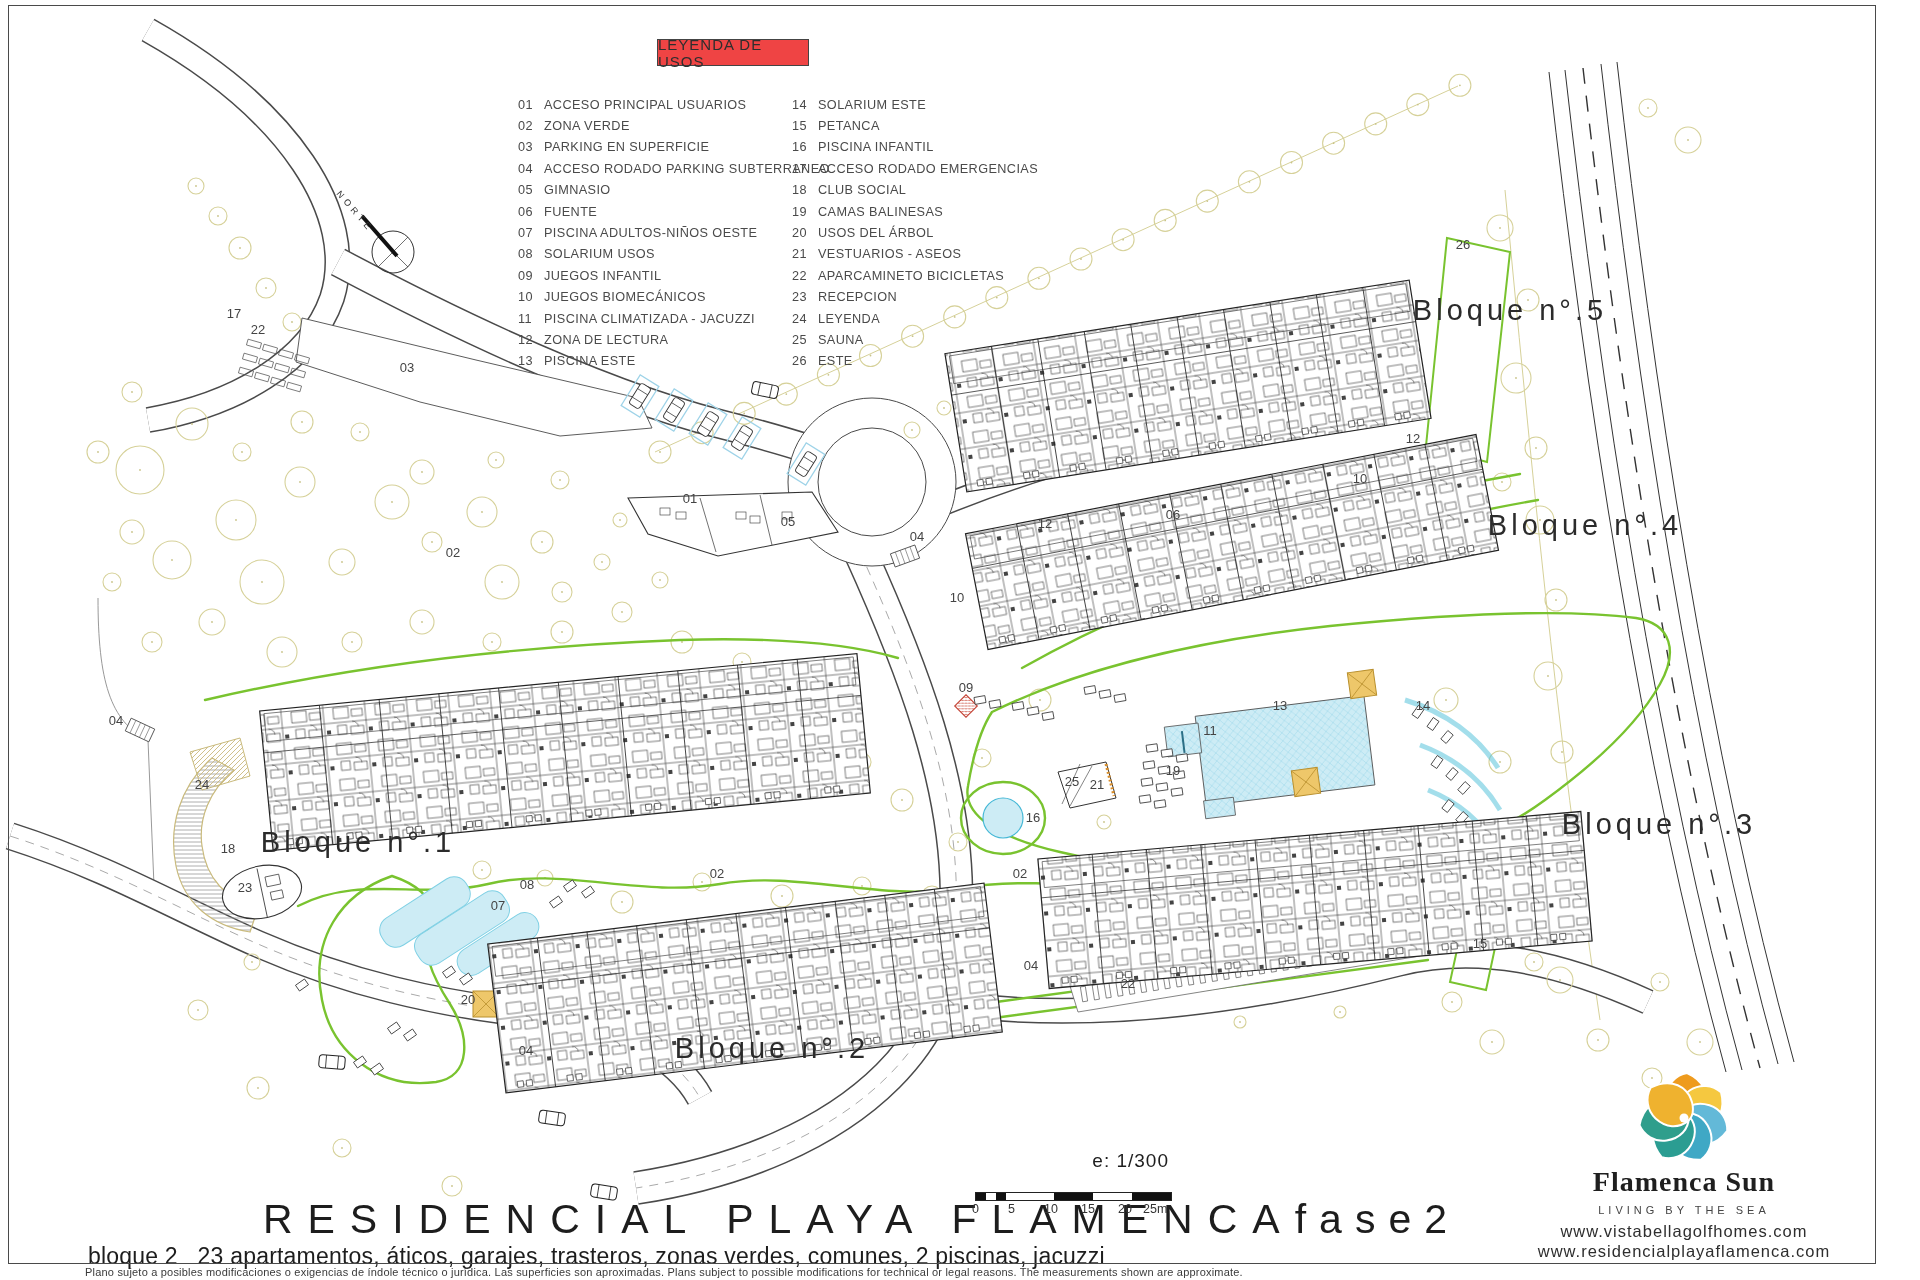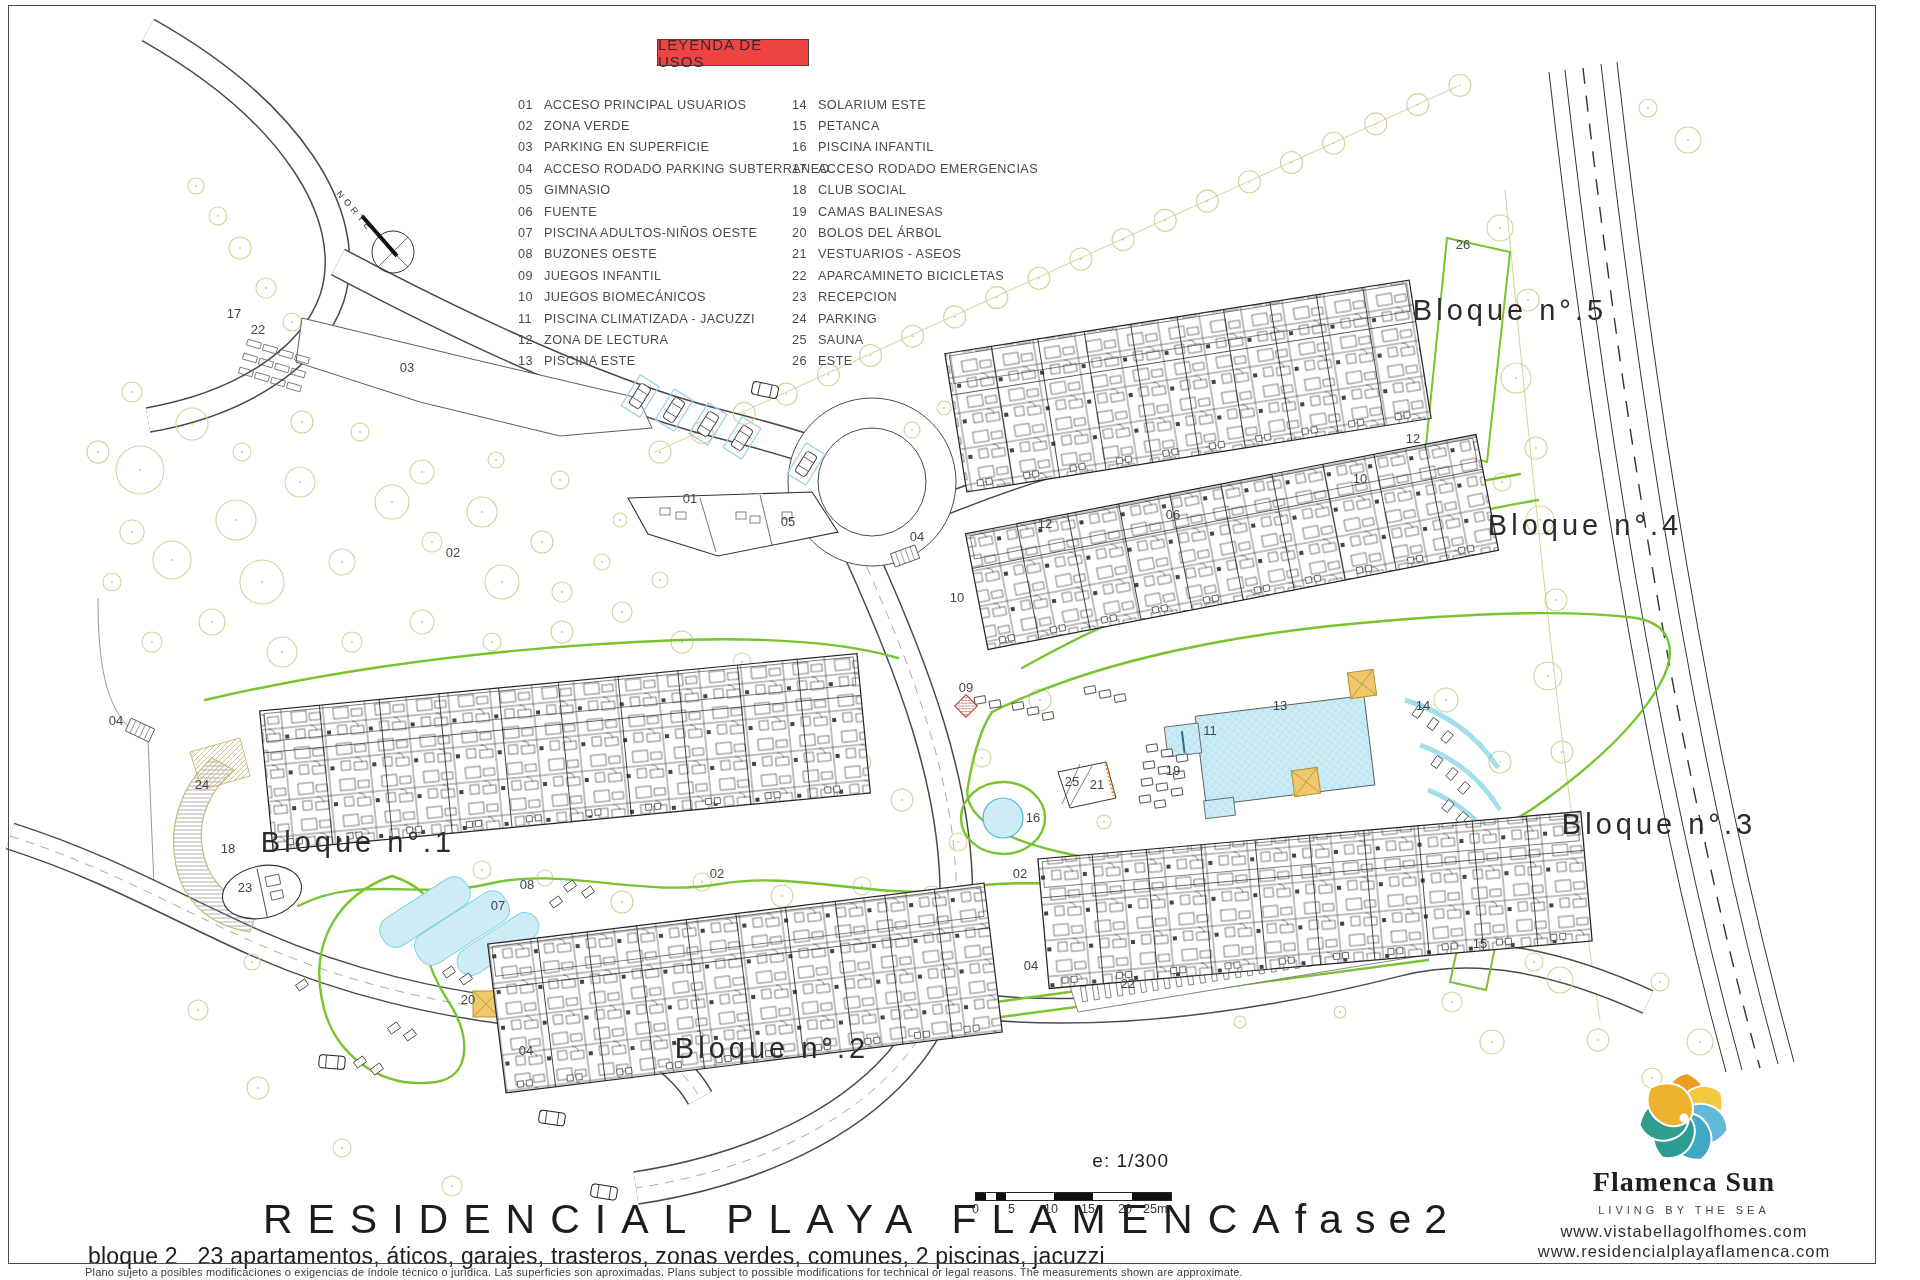--- a/index.html
+++ b/index.html
@@ -816,21 +816,21 @@
       <div class="lrow">
         <span class="lnum">06</span>
         <span>FUENTE</span>
       </div>
       <div class="lrow">
         <span class="lnum">07</span>
         <span>PISCINA ADULTOS-NIÑOS OESTE</span>
       </div>
       <div class="lrow">
         <span class="lnum">08</span>
-        <span>BUZONES OESTE</span>
+        <span>SOLARIUM USOS</span>
       </div>
       <div class="lrow">
         <span class="lnum">09</span>
         <span>JUEGOS INFANTIL</span>
       </div>
       <div class="lrow">
         <span class="lnum">10</span>
         <span>JUEGOS BIOMECÁNICOS</span>
       </div>
       <div class="lrow">
@@ -866,37 +866,37 @@
       <div class="lrow">
         <span class="lnum">18</span>
         <span>CLUB SOCIAL</span>
       </div>
       <div class="lrow">
         <span class="lnum">19</span>
         <span>CAMAS BALINESAS</span>
       </div>
       <div class="lrow">
         <span class="lnum">20</span>
-        <span>BOLOS DEL ÁRBOL</span>
+        <span>USOS DEL ÁRBOL</span>
       </div>
       <div class="lrow">
         <span class="lnum">21</span>
         <span>VESTUARIOS - ASEOS</span>
       </div>
       <div class="lrow">
         <span class="lnum">22</span>
         <span>APARCAMINETO BICICLETAS</span>
       </div>
       <div class="lrow">
         <span class="lnum">23</span>
         <span>RECEPCION</span>
       </div>
       <div class="lrow">
         <span class="lnum">24</span>
-        <span>PARKING</span>
+        <span>LEYENDA</span>
       </div>
       <div class="lrow">
         <span class="lnum">25</span>
         <span>SAUNA</span>
       </div>
       <div class="lrow">
         <span class="lnum">26</span>
         <span>ESTE</span>
       </div>
     </div>

